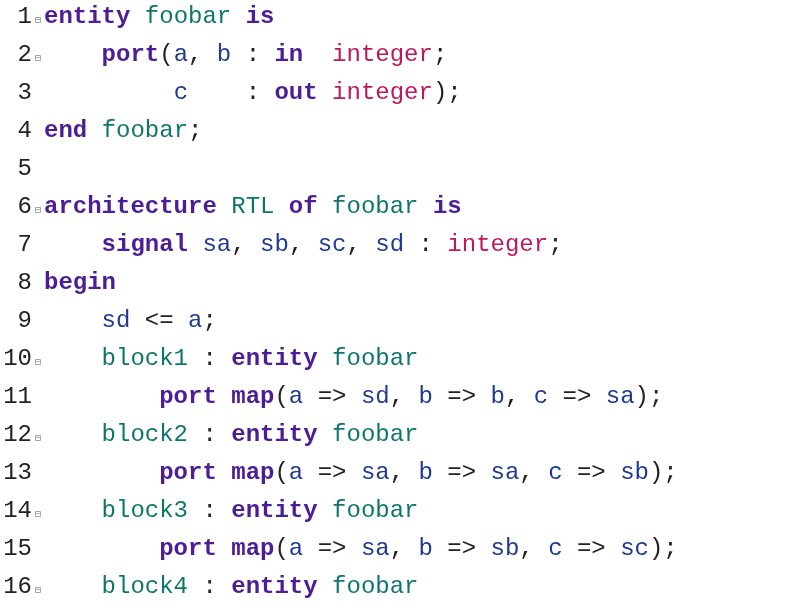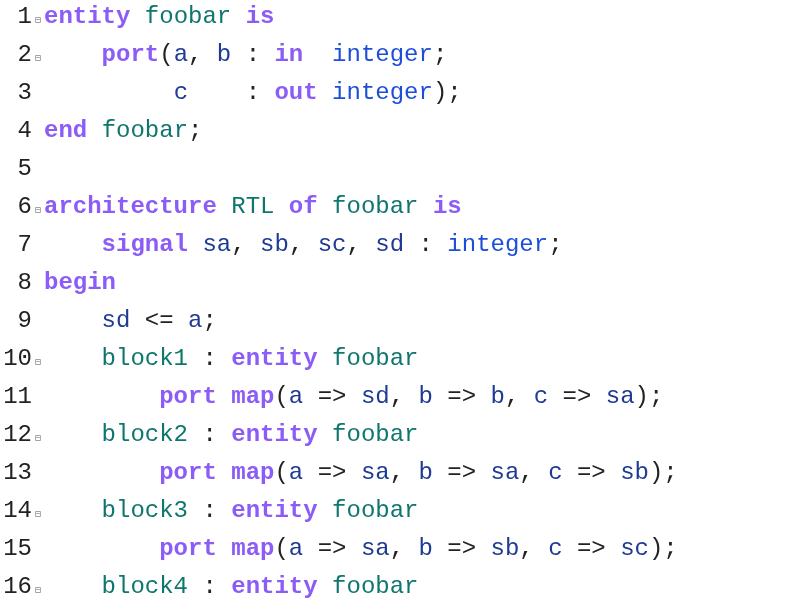--- a/index.html
+++ b/index.html
@@ -31,22 +31,22 @@
     text-align: center;
     color: #8a8a8a;
     font-size: 10px;
     line-height: 34px;
     vertical-align: middle;
     user-select: none;
   }
   .code {
     white-space: pre;
   }
-  .kw { color: #8b5cf6; font-weight: bold; }
+  .kw { color: #4c1d95; font-weight: bold; }
   .id { color: #1f3a93; }
-  .ty { color: #1d4ed8; }
+  .ty { color: #be185d; }
   .op { color: #222222; }
   .lbl { color: #0f766e; }
 </style>
 </head>
 <body>
 
 <div class="code-container" id="code-root"><div class="line"><span class="lineno">1</span><span class="fold">⊟</span><span class="code"><span class="kw">entity</span><span class="op"> </span><span class="lbl">foobar</span><span class="op"> </span><span class="kw">is</span></span></div><div class="line"><span class="lineno">2</span><span class="fold">⊟</span><span class="code"><span class="op">    </span><span class="kw">port</span><span class="op">(</span><span class="id">a</span><span class="op">, </span><span class="id">b</span><span class="op"> : </span><span class="kw">in</span><span class="op">  </span><span class="ty">integer</span><span class="op">;</span></span></div><div class="line"><span class="lineno">3</span><span class="fold"> </span><span class="code"><span class="op">         </span><span class="id">c</span><span class="op">    : </span><span class="kw">out</span><span class="op"> </span><span class="ty">integer</span><span class="op">);</span></span></div><div class="line"><span class="lineno">4</span><span class="fold"> </span><span class="code"><span class="kw">end</span><span class="op"> </span><span class="lbl">foobar</span><span class="op">;</span></span></div><div class="line"><span class="lineno">5</span><span class="fold"> </span><span class="code"><span class="op"></span></span></div><div class="line"><span class="lineno">6</span><span class="fold">⊟</span><span class="code"><span class="kw">architecture</span><span class="op"> </span><span class="lbl">RTL</span><span class="op"> </span><span class="kw">of</span><span class="op"> </span><span class="lbl">foobar</span><span class="op"> </span><span class="kw">is</span></span></div><div class="line"><span class="lineno">7</span><span class="fold"> </span><span class="code"><span class="op">    </span><span class="kw">signal</span><span class="op"> </span><span class="id">sa</span><span class="op">, </span><span class="id">sb</span><span class="op">, </span><span class="id">sc</span><span class="op">, </span><span class="id">sd</span><span class="op"> : </span><span class="ty">integer</span><span class="op">;</span></span></div><div class="line"><span class="lineno">8</span><span class="fold"> </span><span class="code"><span class="kw">begin</span></span></div><div class="line"><span class="lineno">9</span><span class="fold"> </span><span class="code"><span class="op">    </span><span class="id">sd</span><span class="op"> &lt;= </span><span class="id">a</span><span class="op">;</span></span></div><div class="line"><span class="lineno">10</span><span class="fold">⊟</span><span class="code"><span class="op">    </span><span class="lbl">block1</span><span class="op"> : </span><span class="kw">entity</span><span class="op"> </span><span class="lbl">foobar</span></span></div><div class="line"><span class="lineno">11</span><span class="fold"> </span><span class="code"><span class="op">        </span><span class="kw">port</span><span class="op"> </span><span class="kw">map</span><span class="op">(</span><span class="id">a</span><span class="op"> =&gt; </span><span class="id">sd</span><span class="op">, </span><span class="id">b</span><span class="op"> =&gt; </span><span class="id">b</span><span class="op">, </span><span class="id">c</span><span class="op"> =&gt; </span><span class="id">sa</span><span class="op">);</span></span></div><div class="line"><span class="lineno">12</span><span class="fold">⊟</span><span class="code"><span class="op">    </span><span class="lbl">block2</span><span class="op"> : </span><span class="kw">entity</span><span class="op"> </span><span class="lbl">foobar</span></span></div><div class="line"><span class="lineno">13</span><span class="fold"> </span><span class="code"><span class="op">        </span><span class="kw">port</span><span class="op"> </span><span class="kw">map</span><span class="op">(</span><span class="id">a</span><span class="op"> =&gt; </span><span class="id">sa</span><span class="op">, </span><span class="id">b</span><span class="op"> =&gt; </span><span class="id">sa</span><span class="op">, </span><span class="id">c</span><span class="op"> =&gt; </span><span class="id">sb</span><span class="op">);</span></span></div><div class="line"><span class="lineno">14</span><span class="fold">⊟</span><span class="code"><span class="op">    </span><span class="lbl">block3</span><span class="op"> : </span><span class="kw">entity</span><span class="op"> </span><span class="lbl">foobar</span></span></div><div class="line"><span class="lineno">15</span><span class="fold"> </span><span class="code"><span class="op">        </span><span class="kw">port</span><span class="op"> </span><span class="kw">map</span><span class="op">(</span><span class="id">a</span><span class="op"> =&gt; </span><span class="id">sa</span><span class="op">, </span><span class="id">b</span><span class="op"> =&gt; </span><span class="id">sb</span><span class="op">, </span><span class="id">c</span><span class="op"> =&gt; </span><span class="id">sc</span><span class="op">);</span></span></div><div class="line"><span class="lineno">16</span><span class="fold">⊟</span><span class="code"><span class="op">    </span><span class="lbl">block4</span><span class="op"> : </span><span class="kw">entity</span><span class="op"> </span><span class="lbl">foobar</span></span></div><div class="line"><span class="lineno">17</span><span class="fold"> </span><span class="code"><span class="op">        </span><span class="kw">port</span><span class="op"> </span><span class="kw">map</span><span class="op">(</span><span class="id">a</span><span class="op"> =&gt; </span><span class="id">sc</span><span class="op">, </span><span class="id">b</span><span class="op"> =&gt; </span><span class="id">sc</span><span class="op">, </span><span class="id">c</span><span class="op"> =&gt; </span><span class="id">c</span><span class="op">);</span></span></div></div>
 
 </body></html>

